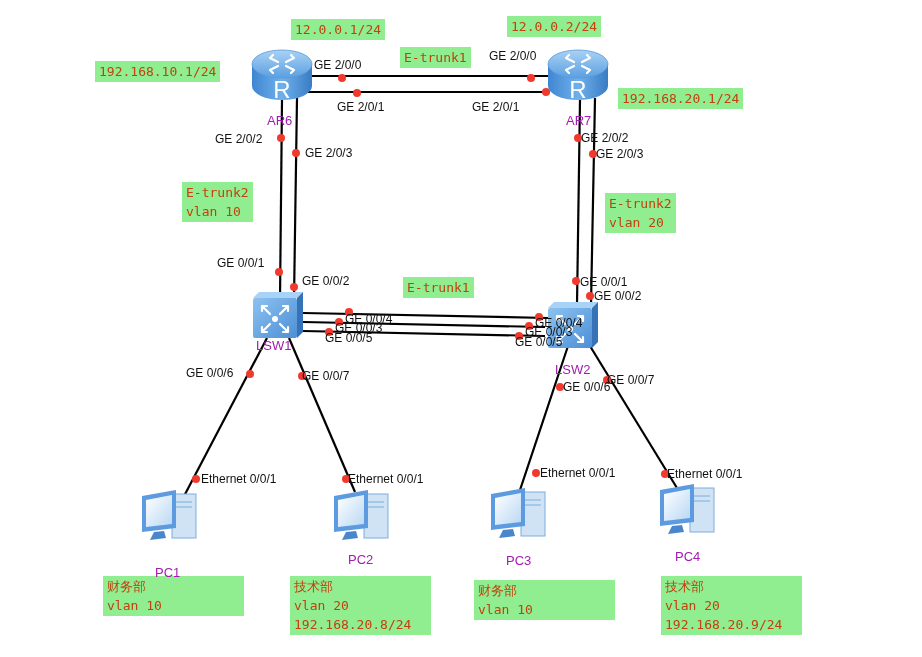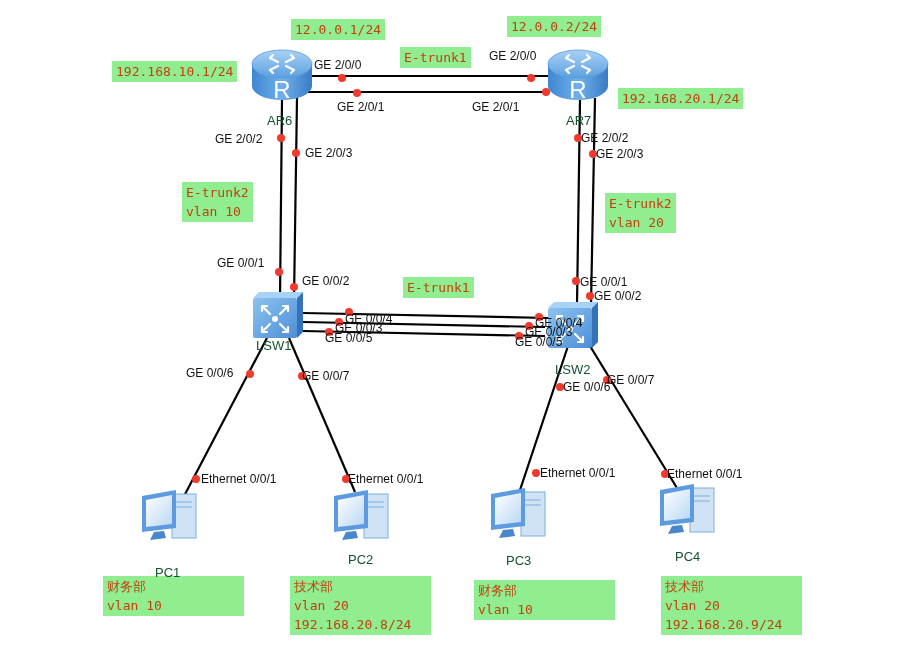--- a/index.html
+++ b/index.html
@@ -1,20 +1,20 @@
 <!DOCTYPE html>
 <html><head>
 <meta charset="utf-8">
 <style>
   html, body { margin:0; padding:0; background:#ffffff; }
   body { width:922px; height:657px; position:relative; overflow:hidden; font-family:"Liberation Sans", sans-serif; }
   #canvas { position:absolute; left:0; top:0; width:922px; height:657px; }
   .note { position:absolute; background:#90ee90; font-family:"DejaVu Sans Mono", monospace; font-size:13px; color:#c2410c; line-height:19px; padding:1px 4px; white-space:pre; }
   .port { position:absolute; font-family:"Liberation Sans", sans-serif; font-size:12px; color:#111; white-space:nowrap; line-height:13px; }
-  .devlabel { position:absolute; font-family:"Liberation Sans", sans-serif; font-size:13px; color:#14532d; white-space:nowrap; }
+  .devlabel { position:absolute; font-family:"Liberation Sans", sans-serif; font-size:13px; color:#a21caf; white-space:nowrap; }
 </style>
 </head>
 <body>
 
 <svg id="canvas" width="922" height="657" viewBox="0 0 922 657">
   <defs>
     <linearGradient id="routerTop" x1="0" y1="0" x2="0" y2="1">
       <stop offset="0" stop-color="#a9d2f5"></stop>
       <stop offset="1" stop-color="#5c9fe0"></stop>
     </linearGradient>
@@ -155,21 +155,21 @@
     <line x1="38" y1="14" x2="54" y2="14" stroke="#7eaedc"></line>
     <line x1="38" y1="19" x2="54" y2="19" stroke="#7eaedc"></line>
     <path d="M4,8 L38,2 L38,40 L4,44 Z" fill="#5d9be0"></path>
     <path d="M8,12 L34,7 L34,36 L8,39 Z" fill="url(#pcScreen)"></path>
     <path d="M16,44 L26,43 L28,50 L12,52 Z" fill="#4a86cc"></path>
   </g>
 </svg>
 
 <div class="note" style="left:291px;top:19px;">12.0.0.1/24</div>
 <div class="note" style="left:478px;top:16px;margin-left:29px;">12.0.0.2/24</div>
-<div class="note" style="left:95px;top:61px;margin-left:17px;">192.168.10.1/24</div>
+<div class="note" style="left:95px;top:61px;">192.168.10.1/24</div>
 <div class="note" style="left:400px;top:47px;">E-trunk1</div>
 <div class="note" style="left:618px;top:88px;">192.168.20.1/24</div>
 <div class="note" style="left:182px;top:182px;"><div>E-trunk2</div><div>vlan 10</div></div>
 <div class="note" style="left:605px;top:193px;"><div>E-trunk2</div><div>vlan 20</div></div>
 <div class="note" style="left:403px;top:277px;">E-trunk1</div>
 
 <div class="note" style="left:103px;top:576px;width:133px;"><div>财务部</div><div>vlan 10</div></div>
 <div class="note" style="left:290px;top:576px;width:133px;"><div>技术部</div><div>vlan 20</div><div>192.168.20.8/24</div></div>
 <div class="note" style="left:474px;top:580px;width:133px;"><div>财务部</div><div>vlan 10</div></div>
 <div class="note" style="left:661px;top:576px;width:133px;"><div>技术部</div><div>vlan 20</div><div>192.168.20.9/24</div></div>

